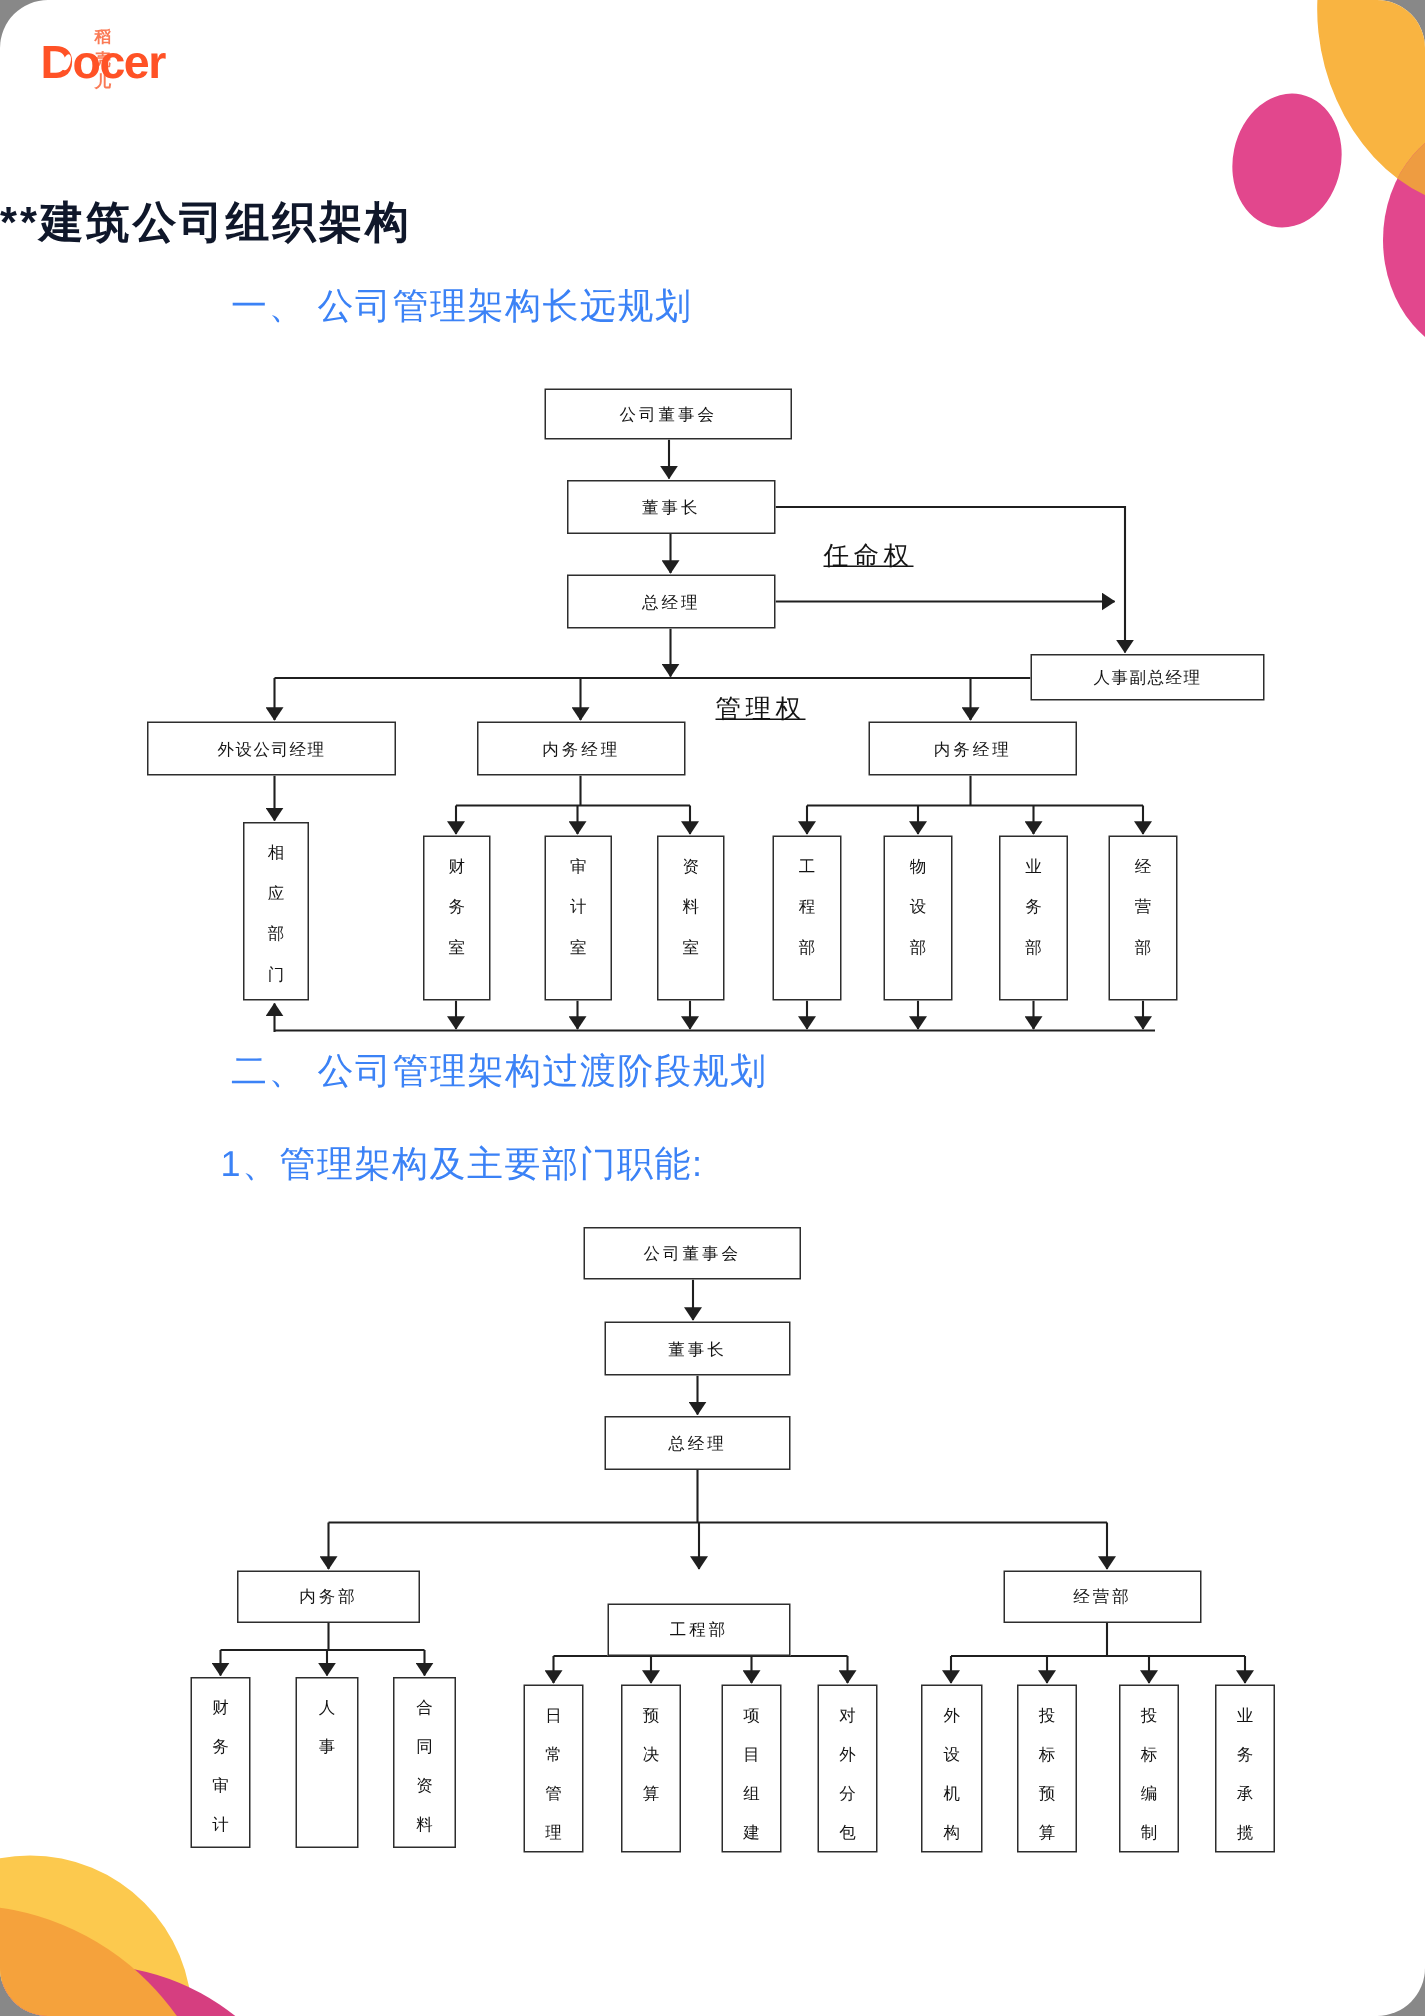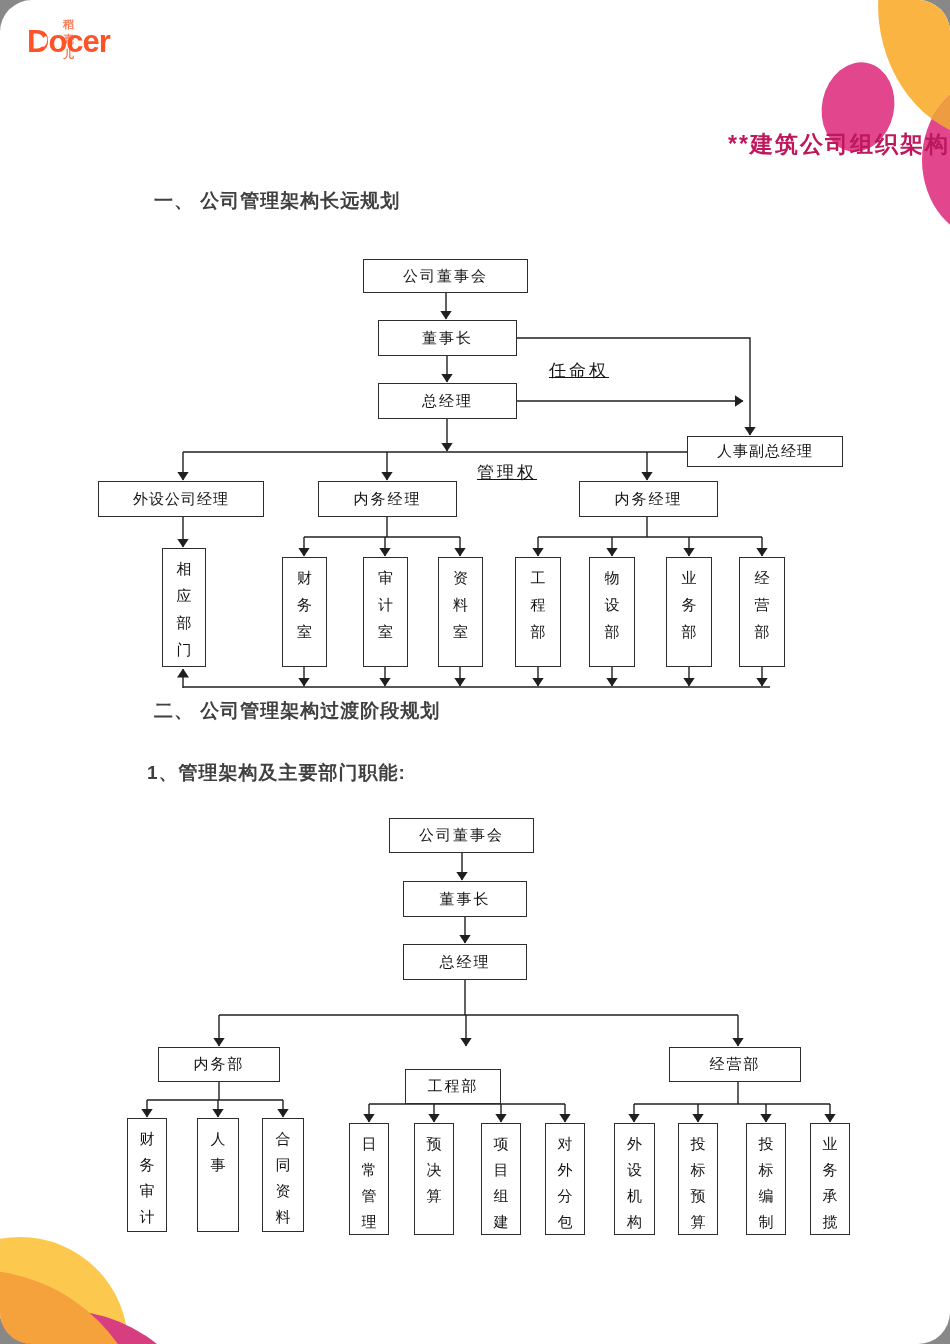--- a/index.html
+++ b/index.html
@@ -18,31 +18,31 @@
              color:#fa7a55; font-weight:bold; }
   .logo-en { position:absolute; left:0; top:8px; font-size:31px; font-weight:bold;
              color:#ff5226; letter-spacing:-1px; font-family:"Liberation Sans",sans-serif; }
   .leaf { position:absolute; left:8px; top:18px; width:14px; height:14px; }
   .leaf::before, .leaf::after { content:""; position:absolute; background:#fff;
       width:5px; height:11px; border-radius:50% 50% 50% 0; }
   .leaf::before { left:1px; top:1px; transform:rotate(-18deg); }
   .leaf::after  { left:7px; top:2px; transform:rotate(16deg); }
 
   
-  .doc-title { position:absolute; left:0; top:129px; width:950px; text-align:right;
-      font-size:23px; font-weight:bold; color:#be185d; letter-spacing:2px; z-index:2; }
-  .h1 { position:absolute; font-size:19px; color:#404040; z-index:2; letter-spacing:1px;font-weight:bold; }
+  .doc-title { position:absolute; left:0; top:129px; width:950px; text-align:left;
+      font-size:29px; font-weight:bold; color:#0f172a; letter-spacing:2px; z-index:2; }
+  .h1 { position:absolute; font-size:24px; color:#3b82f6; z-index:2; letter-spacing:1px; }
   .h1.s1 { left:154px; top:188px; }
   .h1.s2 { left:154px; top:698px; }
   .h1.s2sub { left:147px; top:760px; }
 
   
   .box { position:absolute; box-sizing:border-box; background:#fff;
       border:1.6px solid #2d2d2d; display:flex; align-items:center; justify-content:center;
-      font-family:"Liberation Serif","DejaVu Serif",serif; font-size:15px; color:#141414;
+      font-family:"Liberation Serif","DejaVu Serif",serif; font-size:11px; color:#141414;
       letter-spacing:2px; z-index:1; }
   .vbox { align-items:flex-start; padding-top:7px; text-align:center;
       white-space:pre; letter-spacing:0; }
   .lh1 { line-height:27px; }   
   .lh2 { line-height:26px; }   
 
   .flow-label { position:absolute; font-family:"Liberation Serif","DejaVu Serif",serif;
       font-size:17px; color:#141414; letter-spacing:3px; z-index:1;text-decoration:underline; }
   .lbl-appoint { left:549px; top:359px; }
   .lbl-manage  { left:477px; top:461px; }
@@ -181,21 +181,21 @@
 务
 部</div>
   <div class="box vbox lh1" style="left:739px;top:557px;width:46px;height:110px">经
 营
 部</div>
 
   <div class="box" style="left:389px;top:818px;width:145px;height:35px">公司董事会</div>
   <div class="box" style="left:403px;top:881px;width:124px;height:36px">董事长</div>
   <div class="box" style="left:403px;top:944px;width:124px;height:36px">总经理</div>
   <div class="box" style="left:158px;top:1047px;width:122px;height:35px">内务部</div>
-  <div class="box" style="left:405px;top:1069px;width:96px;height:35px">工程部</div>
+  <div class="box" style="left:405px;top:1069px;width:122px;height:35px">工程部</div>
   <div class="box" style="left:669px;top:1047px;width:132px;height:35px">经营部</div>
 
   <div class="box vbox lh2" style="left:127px;top:1118px;width:40px;height:114px">财
 务
 审
 计</div>
   <div class="box vbox lh2" style="left:197px;top:1118px;width:42px;height:114px">人
 事</div>
   <div class="box vbox lh2" style="left:262px;top:1118px;width:42px;height:114px">合
 同

